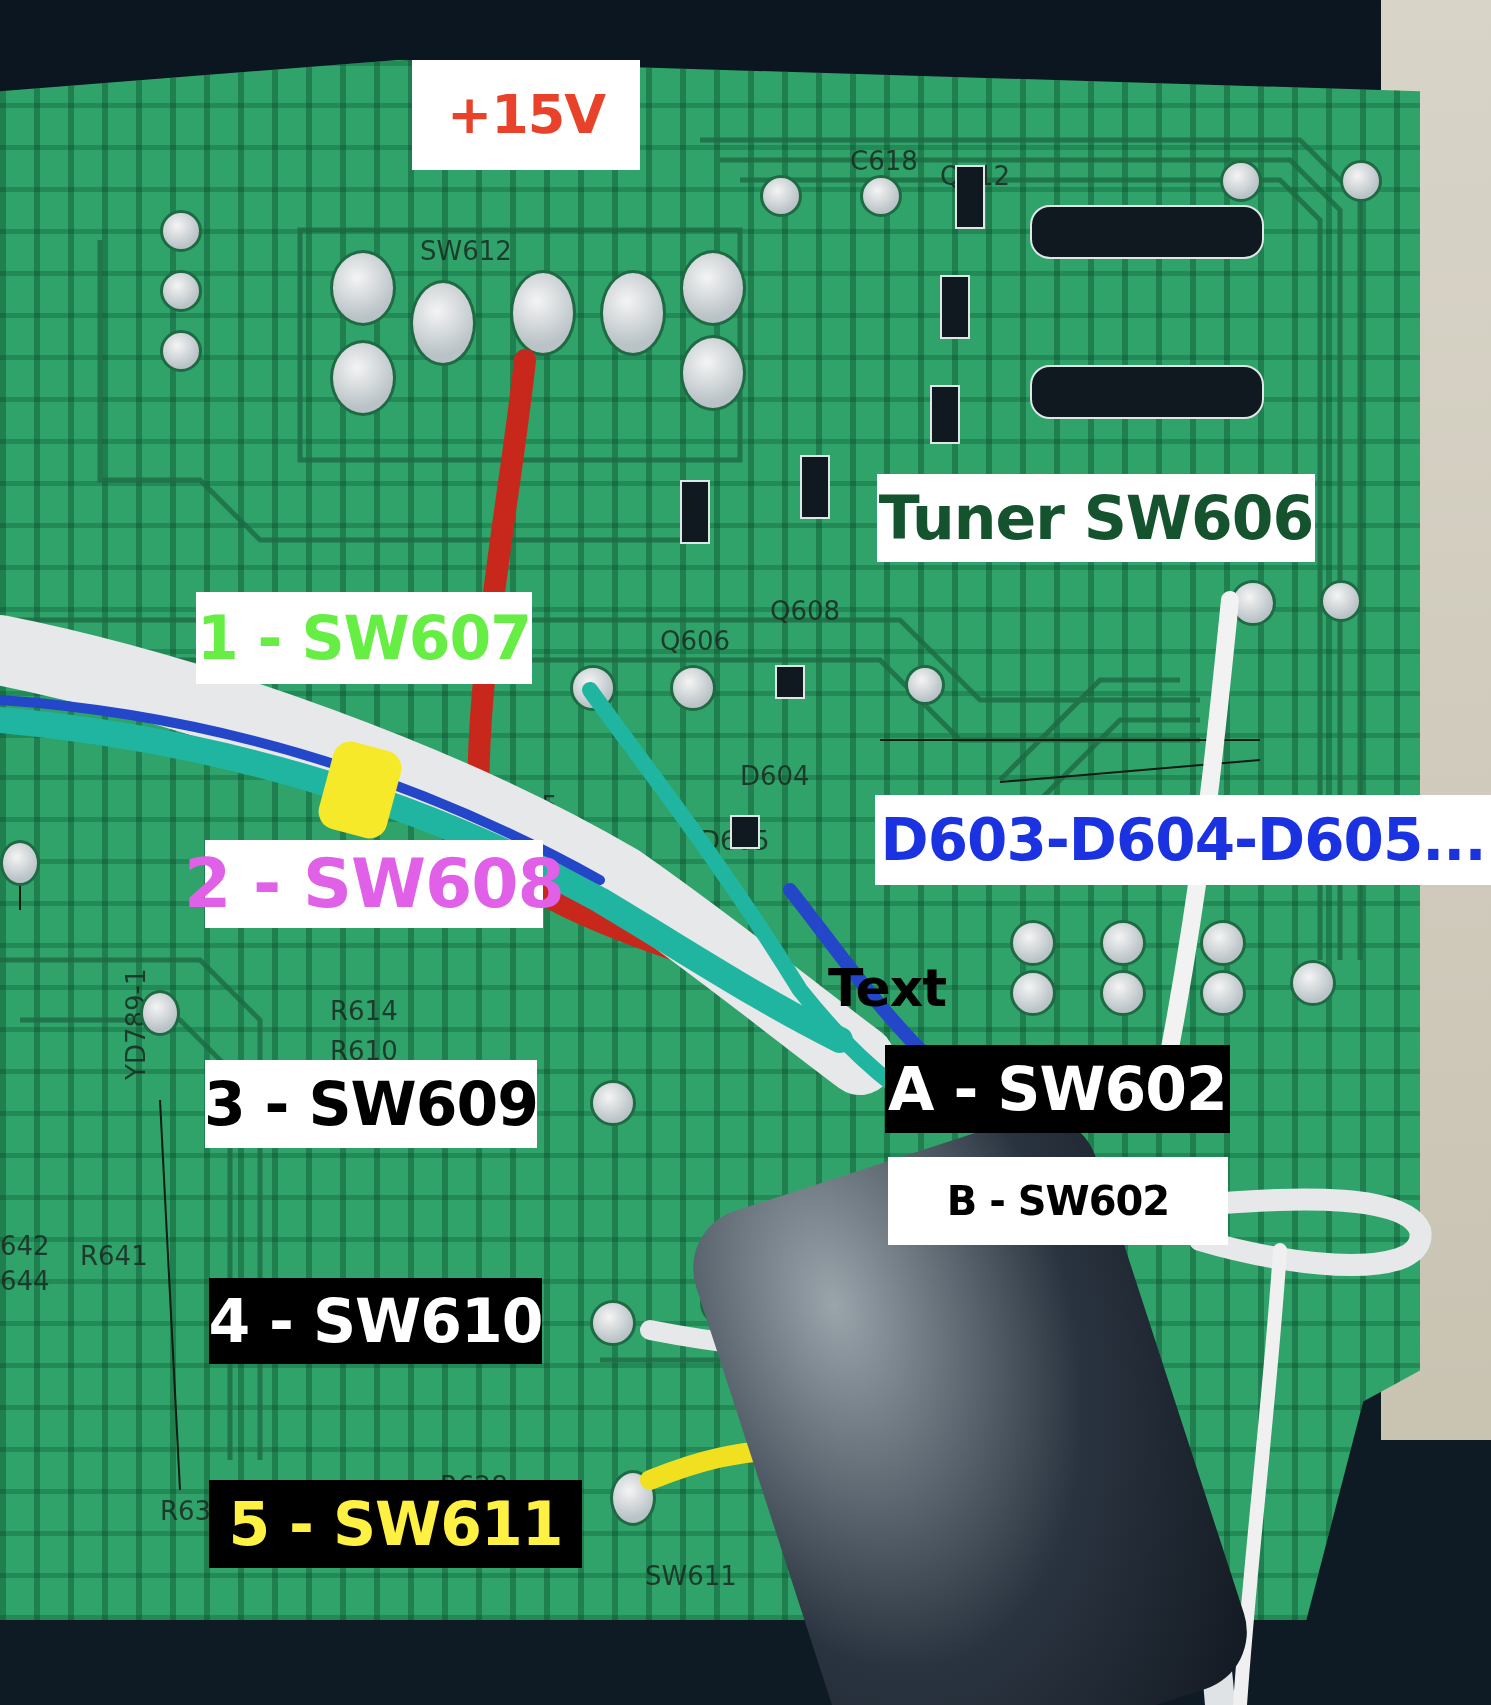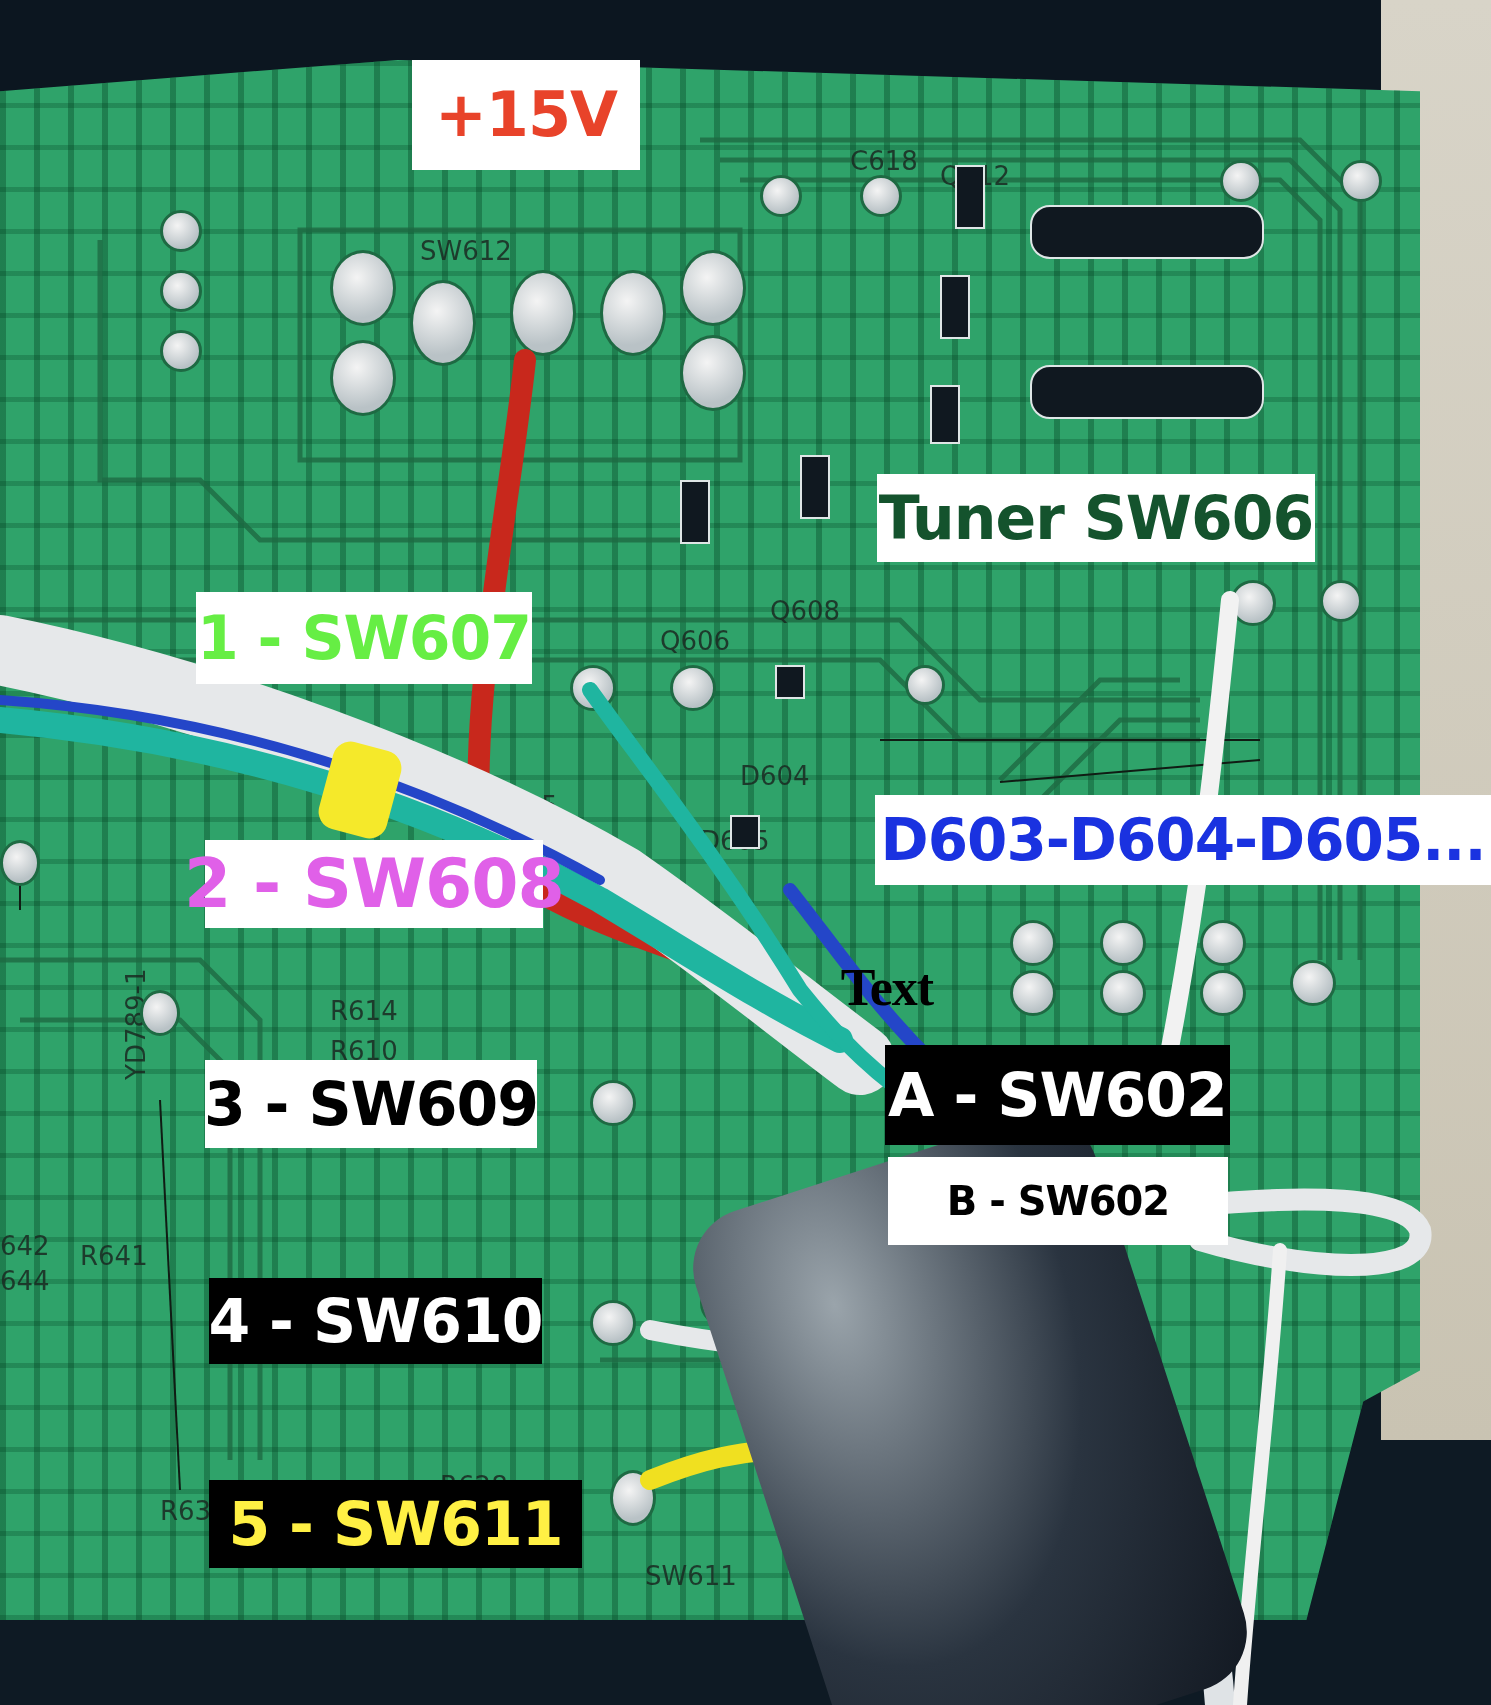--- a/index.html
+++ b/index.html
@@ -129,42 +129,42 @@
       <path d="M1080 1230 C1160 1380 1210 1560 1220 1705" stroke="#dfe3e6" stroke-width="30"></path>
       <path d="M650 1480 C700 1460 740 1450 790 1450" stroke="#f0e020" stroke-width="20"></path>
       <path d="M650 1330 C700 1340 740 1345 790 1350" stroke="#e6e8ea" stroke-width="20"></path>
       <path d="M1280 1250 C1270 1400 1250 1560 1240 1705" stroke="#f0f0f0" stroke-width="14"></path>
     </g>
     <rect x="325" y="745" width="70" height="90" rx="18" fill="#f5e92a" transform="rotate(15 360 790)"></rect>
   </svg>
 
   <div class="knob"></div>
 
-  <div class="label" style="left:412px;top:60px;width:228px;height:110px;font-size:62px;color:#e8432a;background:#ffffff;">
+  <div class="label" style="left:412px;top:60px;width:228px;height:110px;font-size:54px;color:#e8432a;background:#ffffff;">
     <span>+15V</span>
   </div>
   <div class="label" style="left:877px;top:474px;width:438px;height:88px;font-size:60px;color:#14532d;background:#ffffff;">
     <span>Tuner SW606</span>
   </div>
   <div class="label" style="left:196px;top:592px;width:336px;height:92px;font-size:60px;color:#66ee44;background:#ffffff;">
     <span>1 - SW607</span>
   </div>
   <div class="label" style="left:205px;top:840px;width:338px;height:88px;font-size:68px;color:#e060e8;background:#ffffff;">
     <span>2 - SW608</span>
   </div>
   <div class="label" style="left:875px;top:795px;width:616px;height:90px;font-size:58px;color:#1a32e0;background:#ffffff;">
     <span>D603-D604-D605...</span>
   </div>
-  <div class="label" style="left:812px;top:958px;width:150px;height:60px;font-size:52px;color:#000000;background:transparent;font-family:Liberation Serif, serif;">
+  <div class="label" style="left:812px;top:958px;width:150px;height:60px;font-size:52px;color:#000000;background:transparent;">
     <span>Text</span>
   </div>
   <div class="label" style="left:205px;top:1060px;width:332px;height:88px;font-size:60px;color:#000000;background:#ffffff;">
     <span>3 - SW609</span>
   </div>
-  <div class="label" style="left:885px;top:1045px;width:345px;height:100px;font-size:60px;color:#ffffff;background:#000000;">
+  <div class="label" style="left:885px;top:1045px;width:345px;height:88px;font-size:60px;color:#ffffff;background:#000000;">
     <span>A - SW602</span>
   </div>
   <div class="label" style="left:888px;top:1157px;width:340px;height:88px;font-size:40px;color:#000000;background:#ffffff;">
     <span>B - SW602</span>
   </div>
   <div class="label" style="left:209px;top:1278px;width:333px;height:86px;font-size:60px;color:#ffffff;background:#000000;text-align:right;">
     <span>4 - SW610</span>
   </div>
   <div class="label" style="left:209px;top:1480px;width:373px;height:88px;font-size:60px;color:#fff044;background:#000000;">
     <span>5 - SW611</span>

